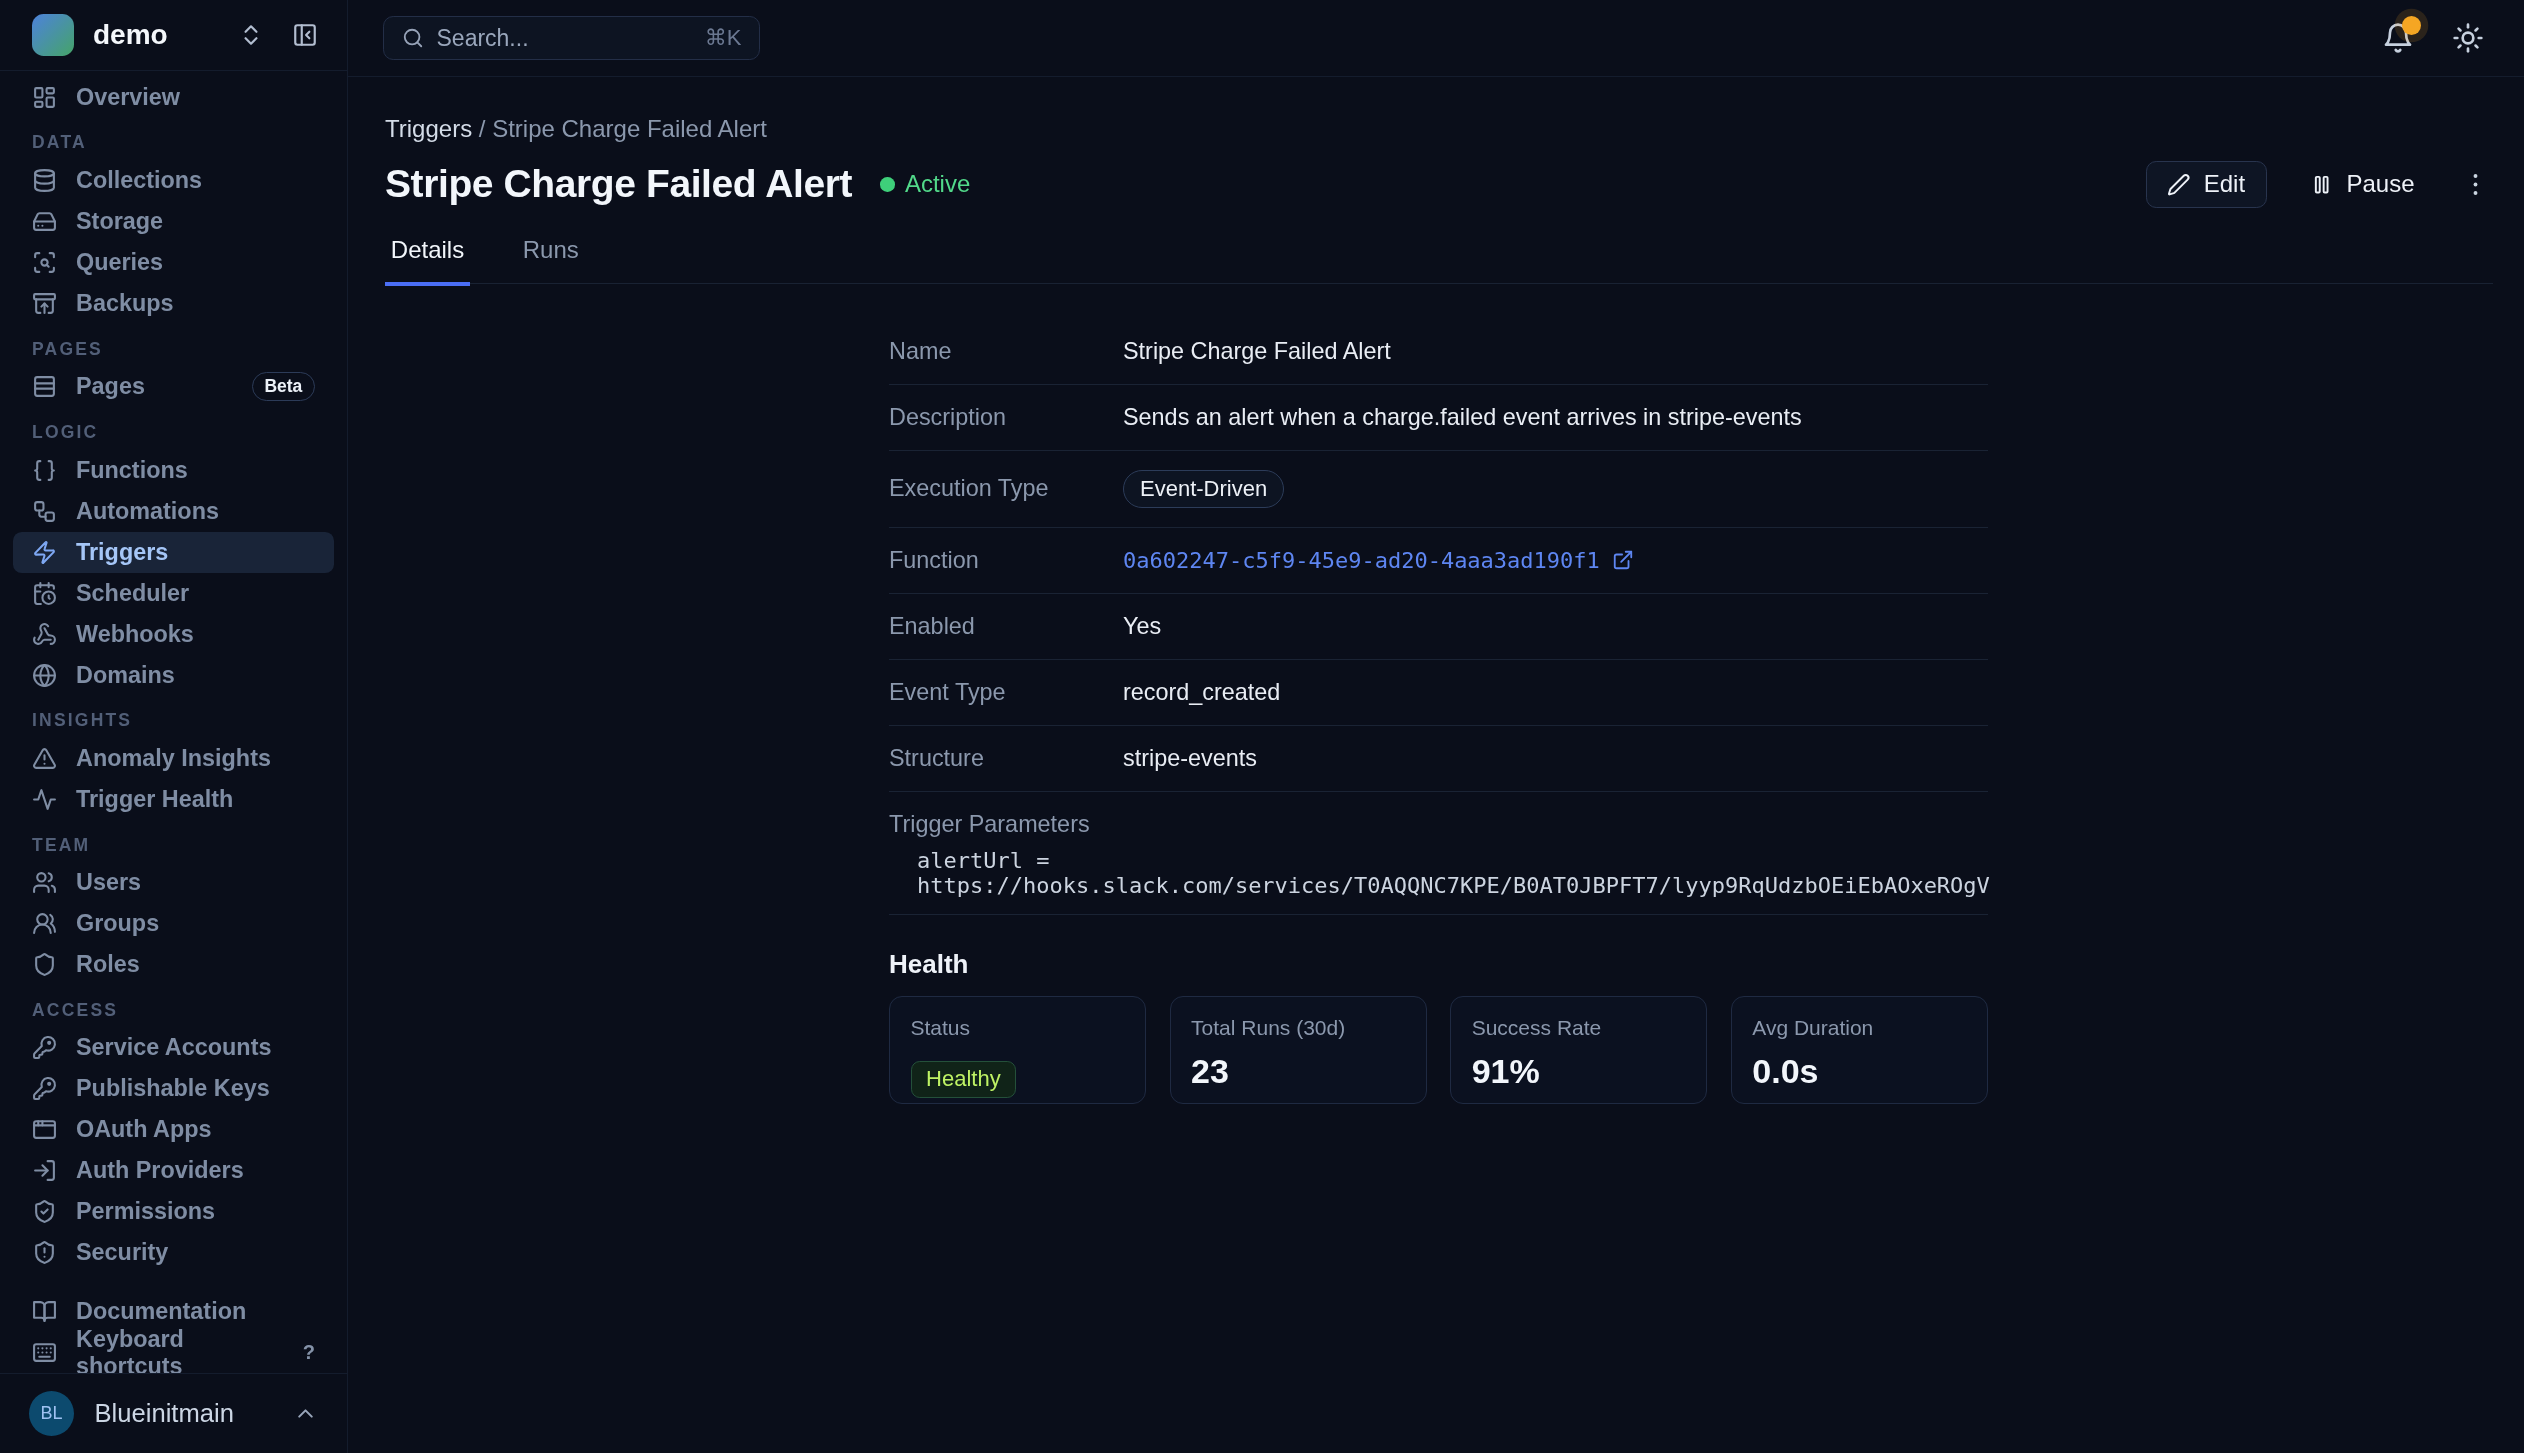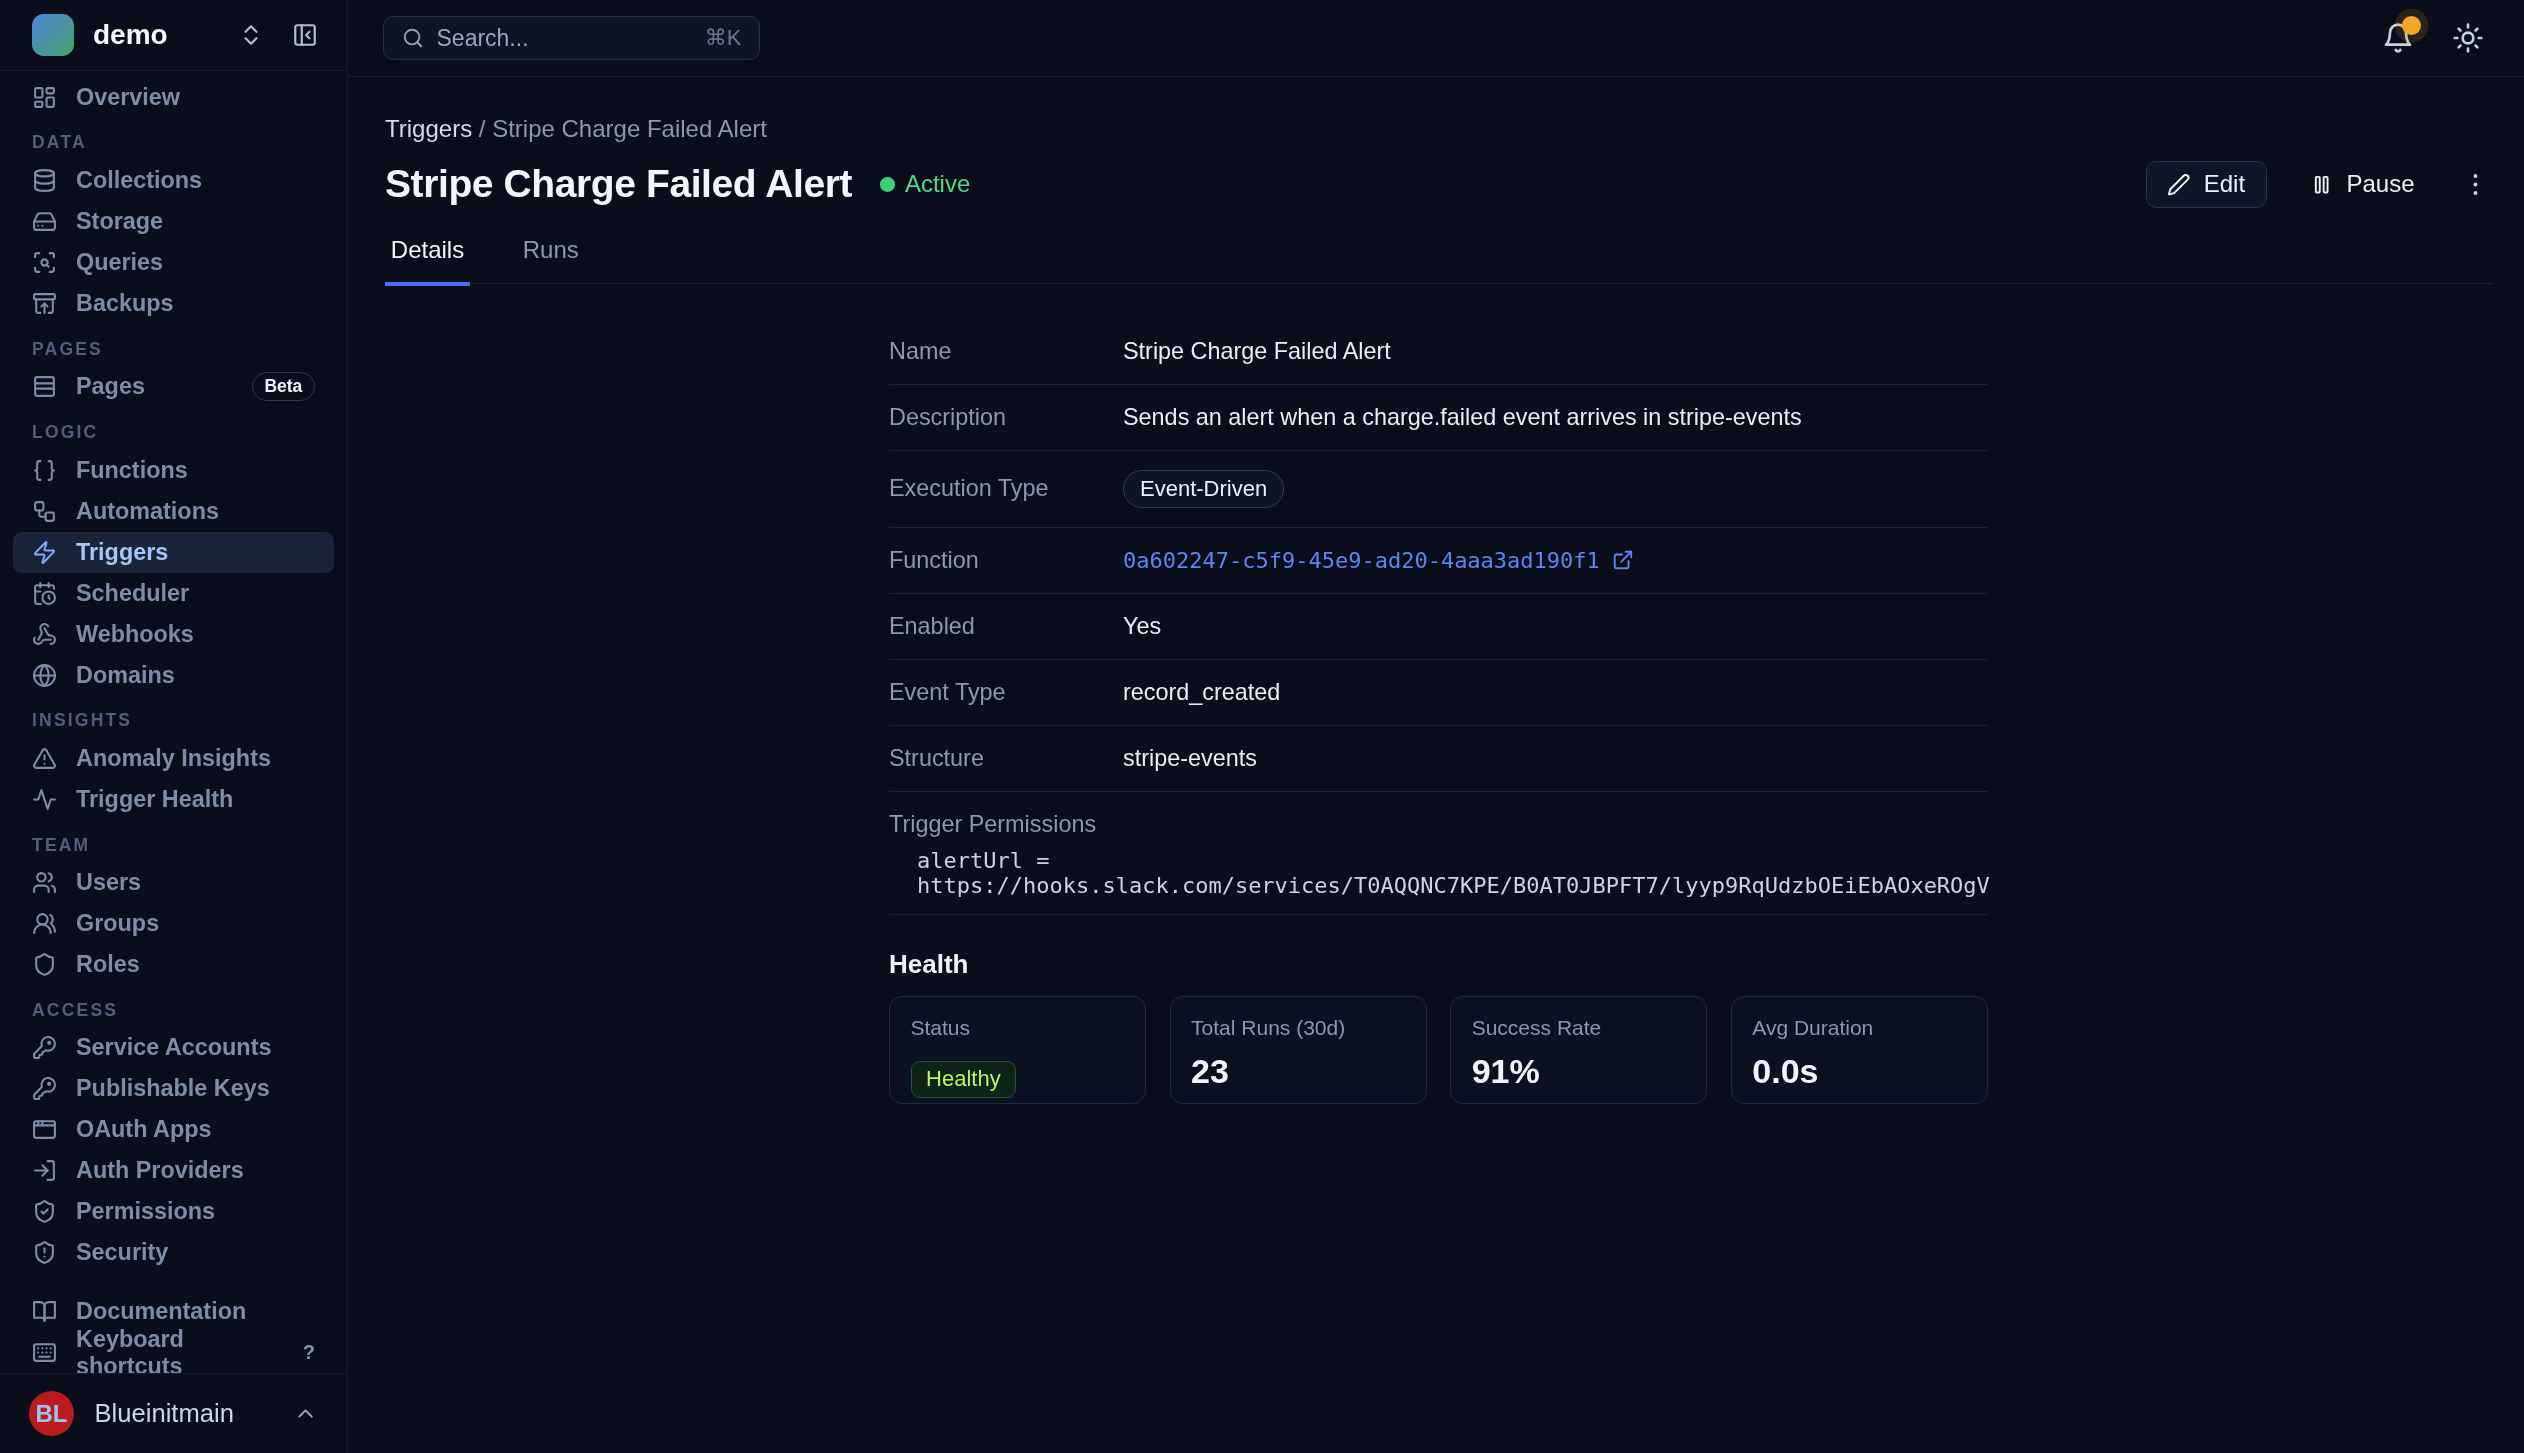--- a/index.html
+++ b/index.html
@@ -47,23 +47,23 @@
   }
   .shortcut-hint { margin-left:auto; font-size:20px; color:#8492a8; }
   .nav-footer { margin-top:auto; }
 
   .user-area {
     flex:0 0 80px; border-top:1.5px solid #141c2d;
     display:flex; align-items:center; gap:20.5px; padding:0 29px;
     cursor:pointer;
   }
   .avatar {
-    width:45px; height:45px; border-radius:50%; background:#b91c1c;
+    width:45px; height:45px; border-radius:50%; background:#0c4a6e;
     display:flex; align-items:center; justify-content:center;
-    font-size:24px; font-weight:700; color:#9fc2f2;
+    font-size:18px; font-weight:400; color:#9fc2f2;
   }
   .user-name { font-size:25.6px; color:#ccd6e4; }
   .user-area > svg { margin-left:auto; width:25px; height:25px; color:#98a5ba; }
 
   
   .right { flex:1 1 auto; display:flex; flex-direction:column; }
   .topbar {
     height:77px; flex:0 0 77px; border-bottom:1.5px solid #141c2d;
     display:flex; align-items:center;
   }
@@ -503,21 +503,21 @@
           <div class="drow">
             <div class="dlabel">Event Type</div>
             <div class="dvalue"><span>record_created</span></div>
           </div>
           <div class="drow">
             <div class="dlabel">Structure</div>
             <div class="dvalue"><span>stripe-events</span></div>
           </div>
         </div>
       <div class="params-block">
-        <div class="params-label">Trigger Permissions</div>
+        <div class="params-label">Trigger Parameters</div>
         <div class="params-code">alertUrl = https://hooks.slack.com/services/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</div>
       </div>
 
       <div class="health-title">Health</div>
       <div class="health-cards" id="health-cards">
           <div class="hcard">
             <div class="hcard-label">Status</div>
             <div><span class="pill-healthy">Healthy</span></div>
           </div>
           <div class="hcard">

